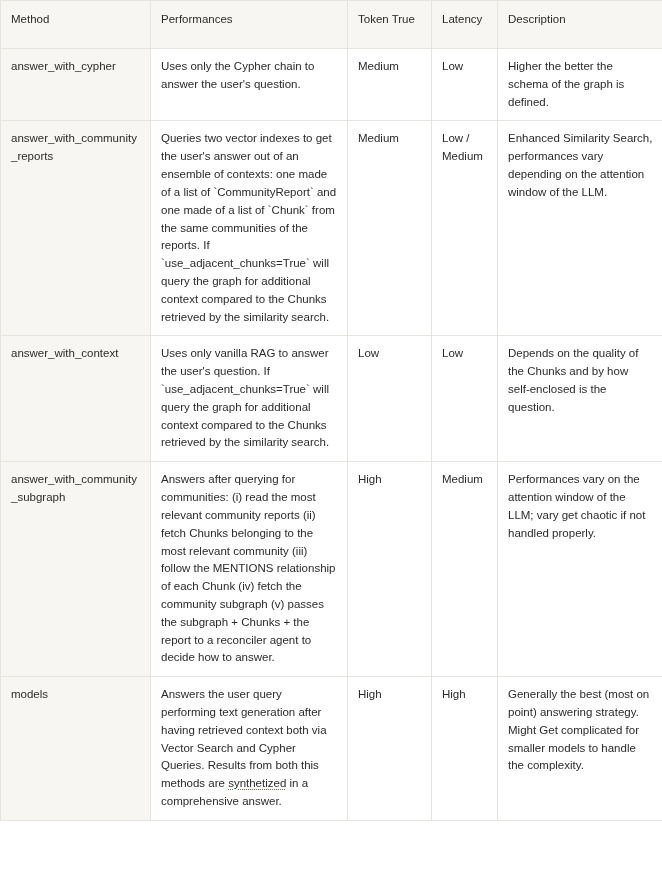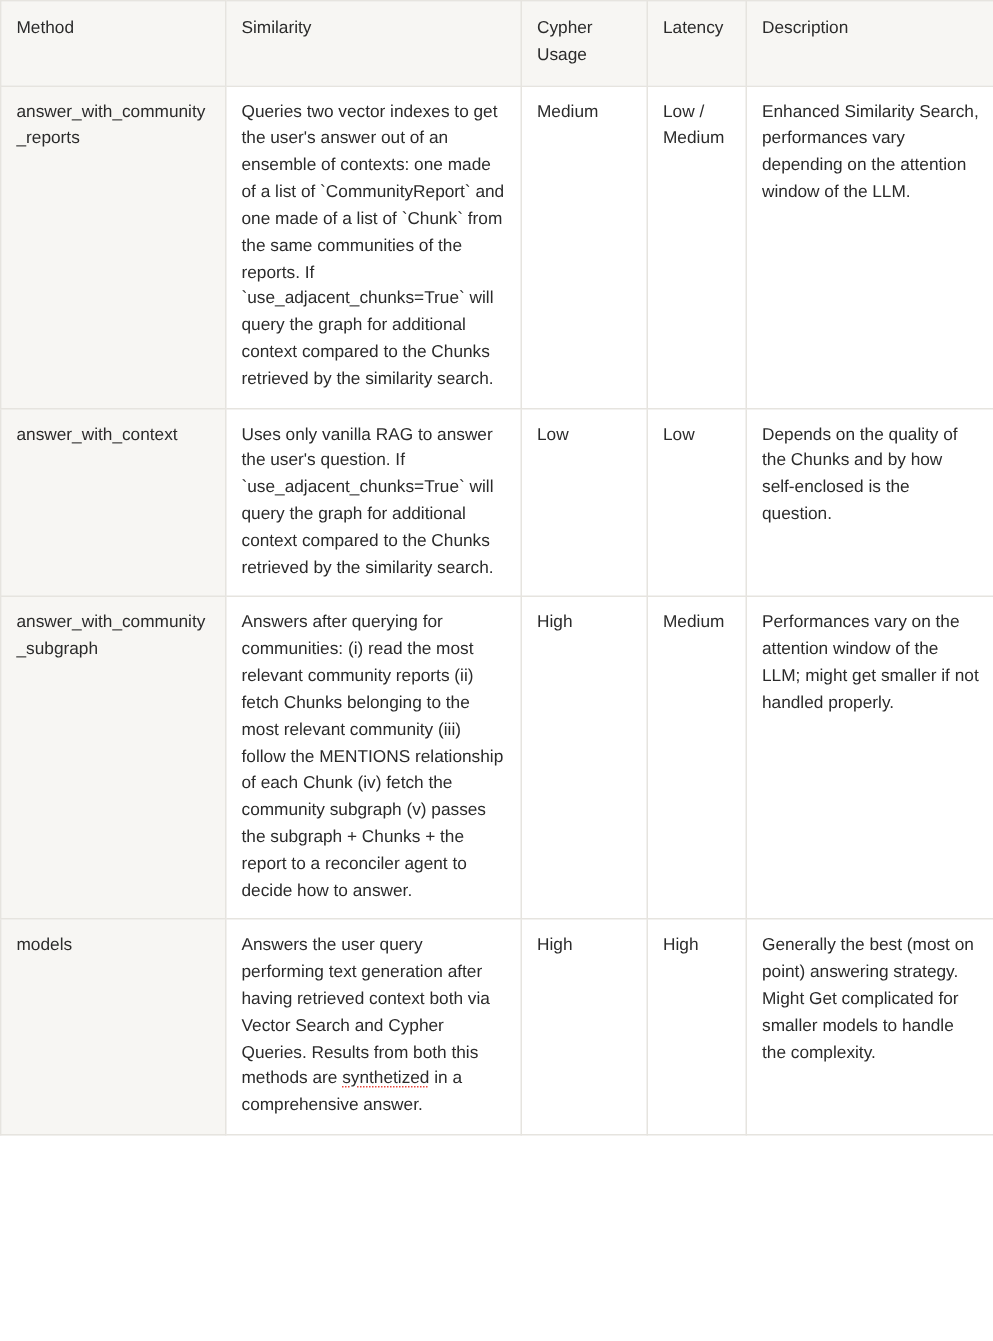--- a/index.html
+++ b/index.html
@@ -98,28 +98,35 @@
     <colgroup>
       <col class="c-method">
       <col class="c-desc">
       <col class="c-token">
       <col class="c-latency">
       <col class="c-perf">
     </colgroup>
     <thead>
       <tr>
         <th>Method</th>
-        <th>Similarity</th>
-        <th>Cypher Usage</th>
+        <th>Performances</th>
+        <th>Token True</th>
         <th>Latency</th>
         <th>Description</th>
       </tr>
     </thead>
     <tbody>
 
+      <tr>
+        <td class="method-cell">answer_with_cypher</td>
+        <td class="desc-cell">Uses only the Cypher chain to answer the user's question.</td>
+        <td>Medium</td>
+        <td>Low</td>
+        <td class="perf-cell">Higher the better the schema of the graph is defined.</td>
+      </tr>
 
       <tr>
         <td class="method-cell">answer_with_community_reports</td>
         <td class="desc-cell">Queries two vector indexes to get the user's answer out of an ensemble of contexts: one made of a list of `CommunityReport` and one made of a list of `Chunk` from the same communities of the reports. If `use_adjacent_chunks=True` will query the graph for additional context compared to the Chunks retrieved by the similarity search.</td>
         <td>Medium</td>
         <td>Low / Medium</td>
         <td class="perf-cell">Enhanced Similarity Search, performances vary depending on the attention window of the LLM.</td>
       </tr>
 
       <tr>
@@ -128,21 +135,21 @@
         <td>Low</td>
         <td>Low</td>
         <td class="perf-cell">Depends on the quality of the Chunks and by how self-enclosed is the question.</td>
       </tr>
 
       <tr>
         <td class="method-cell">answer_with_community_subgraph</td>
         <td class="desc-cell">Answers after querying for communities: (i) read the most relevant community reports (ii) fetch Chunks belonging to the most relevant community (iii) follow the MENTIONS relationship of each Chunk (iv) fetch the community subgraph (v) passes the subgraph + Chunks + the report to a reconciler agent to decide how to answer.</td>
         <td>High</td>
         <td>Medium</td>
-        <td class="perf-cell">Performances vary on the attention window of the LLM; might get smaller if not handled properly.</td>
+        <td class="perf-cell">Performances vary on the attention window of the LLM; vary get chaotic if not handled properly.</td>
       </tr>
 
       <tr>
         <td class="method-cell">models</td>
         <td class="desc-cell">Answers the user query performing text generation after having retrieved context both via Vector Search and Cypher Queries. Results from both this methods are <span class="misspelled">synthetized</span> in a comprehensive answer.</td>
         <td>High</td>
         <td>High</td>
         <td class="perf-cell">Generally the best (most on point) answering strategy. Might Get complicated for smaller models to handle the complexity.</td>
       </tr>
 

